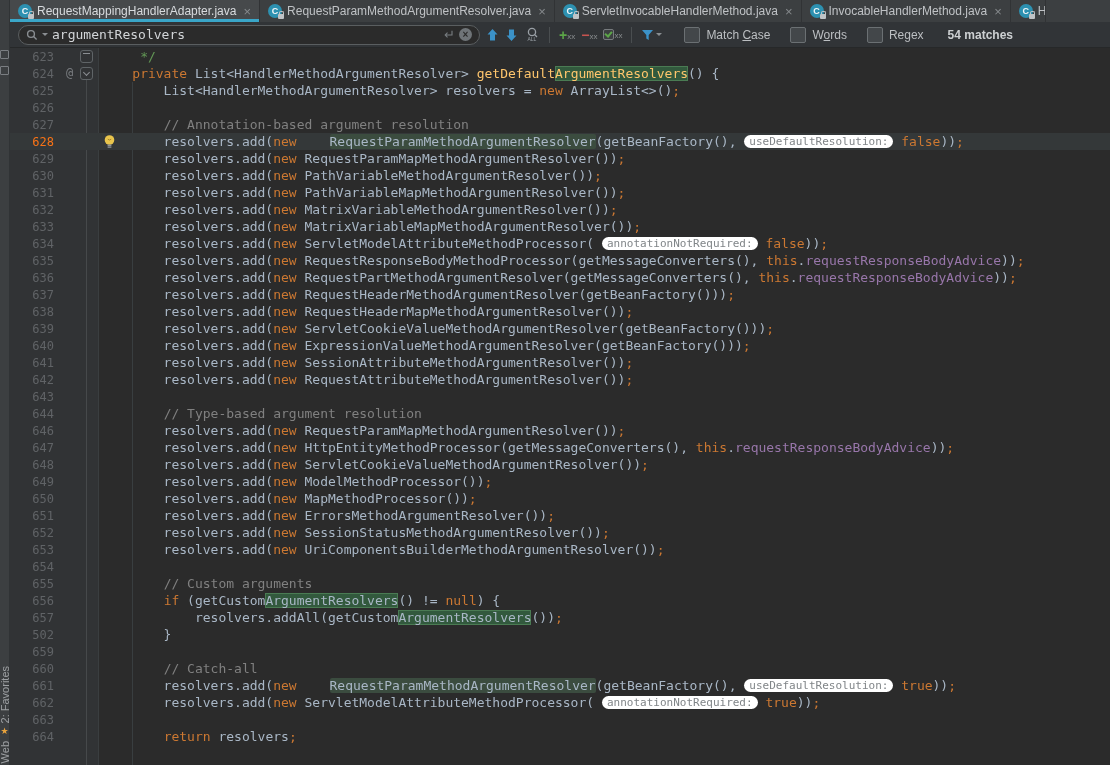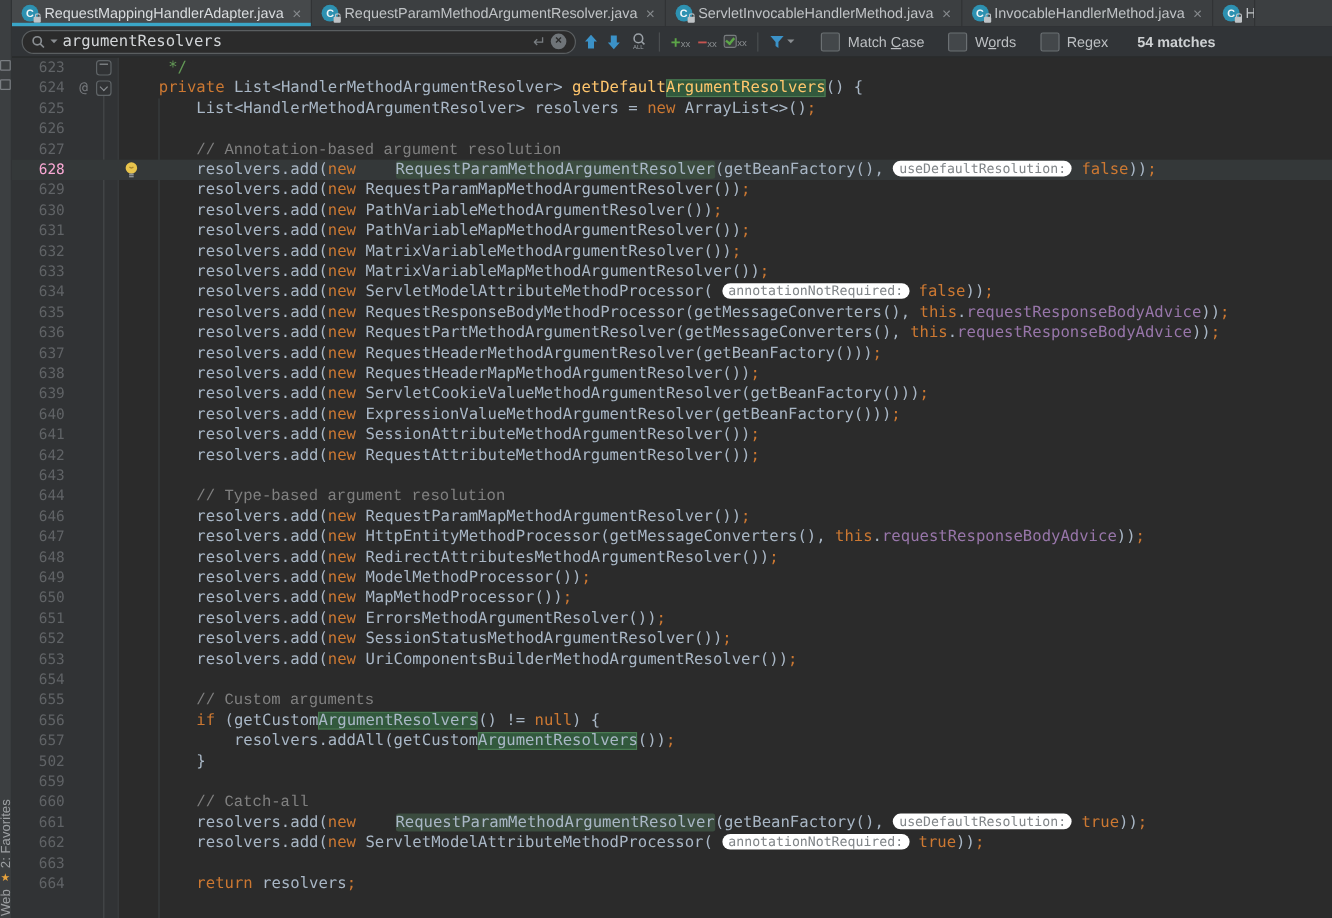--- a/index.html
+++ b/index.html
@@ -65,33 +65,33 @@
           font-family:"DejaVu Sans Mono",monospace;font-size:13px;line-height:17px;}
   .gutter-bg{position:absolute;left:0;top:0;bottom:0;width:88px;background:#313335;
              border-right:1px solid #3A3E40;z-index:0;}
   .fold-guide{position:absolute;left:76px;top:32px;bottom:0;width:1px;background:#46494B;z-index:1;pointer-events:none;}
   .indent-guide{position:absolute;left:122px;top:34px;bottom:0;width:1px;background:#393E40;z-index:1;pointer-events:none;}
   .lines{position:relative;z-index:2;}
   .line{display:flex;height:17px;position:relative;}
   .line.cur{background:#343839;}
   .gut{width:89px;flex:none;position:relative;}
   .num{display:inline-block;width:44px;text-align:right;color:#606366;font-size:12px;line-height:17px;}
-  .line.cur .num{color:#f9a8d4;}
+  .line.cur .num{color:#f97316;}
   .gat{position:absolute;left:56px;top:0;color:#787B7F;font-size:12px;line-height:17px;}
   .fold{position:absolute;left:70px;top:2px;width:11px;height:11px;border:1px solid #5F6467;
         border-radius:3px;background:#313335;z-index:2;cursor:pointer;}
   .fold.f1::after{content:"";position:absolute;left:2px;top:2px;width:7px;height:1px;background:#8A8E92;}
   .fold.f2::after{content:"";position:absolute;left:3px;top:2px;width:4px;height:4px;
                   border:solid #8A8E92;border-width:0 1px 1px 0;transform:rotate(45deg);}
   .bulb{position:absolute;left:93px;top:1px;z-index:4;cursor:pointer;}
   .codeln{flex:1;white-space:pre;min-width:0;padding-left:2px;}
 
   .tk-d{color:#A9B7C6;}
   .tk-k{color:#CC7832;}
-  .tk-c{color:#808080;font-family:Liberation Mono, monospace;}
+  .tk-c{color:#808080;}
   .tk-j{color:#629755;}
   .tk-m{color:#FFC66D;}
   .tk-f{color:#9876AA;}
   .tk-h{display:inline-block;background:#ffffff;color:#808588;font-size:11px;line-height:13px;
         border-radius:7px;padding:0 5px;vertical-align:1px;}
   .tk-sm{background:#32593D;box-shadow:inset 0 0 0 1px #4A7B53;}
   .tk-u{background:#3B4C3F;border-radius:2px;margin-left:25px;}
 </style>
 </head>
 <body>
@@ -313,21 +313,21 @@
           <div class="line">
             <div class="gut"><span class="num">646</span></div>
             <div class="codeln"><span class="tk tk-d">        resolvers.add(</span><span class="tk tk-k">new</span><span class="tk tk-d"> RequestParamMapMethodArgumentResolver())</span><span class="tk tk-k">;</span></div>
           </div>
           <div class="line">
             <div class="gut"><span class="num">647</span></div>
             <div class="codeln"><span class="tk tk-d">        resolvers.add(</span><span class="tk tk-k">new</span><span class="tk tk-d"> HttpEntityMethodProcessor(getMessageConverters(), </span><span class="tk tk-k">this</span><span class="tk tk-d">.</span><span class="tk tk-f">requestResponseBodyAdvice</span><span class="tk tk-d">))</span><span class="tk tk-k">;</span></div>
           </div>
           <div class="line">
             <div class="gut"><span class="num">648</span></div>
-            <div class="codeln"><span class="tk tk-d">        resolvers.add(</span><span class="tk tk-k">new</span><span class="tk tk-d"> RedirectAttributesMethodArgumentResolver())</span><span class="tk tk-k">;</span></div>
+            <div class="codeln"><span class="tk tk-d">        resolvers.add(</span><span class="tk tk-k">new</span><span class="tk tk-d"> ServletCookieValueMethodArgumentResolver())</span><span class="tk tk-k">;</span></div>
           </div>
           <div class="line">
             <div class="gut"><span class="num">649</span></div>
             <div class="codeln"><span class="tk tk-d">        resolvers.add(</span><span class="tk tk-k">new</span><span class="tk tk-d"> ModelMethodProcessor())</span><span class="tk tk-k">;</span></div>
           </div>
           <div class="line">
             <div class="gut"><span class="num">650</span></div>
             <div class="codeln"><span class="tk tk-d">        resolvers.add(</span><span class="tk tk-k">new</span><span class="tk tk-d"> MapMethodProcessor())</span><span class="tk tk-k">;</span></div>
           </div>
           <div class="line">

